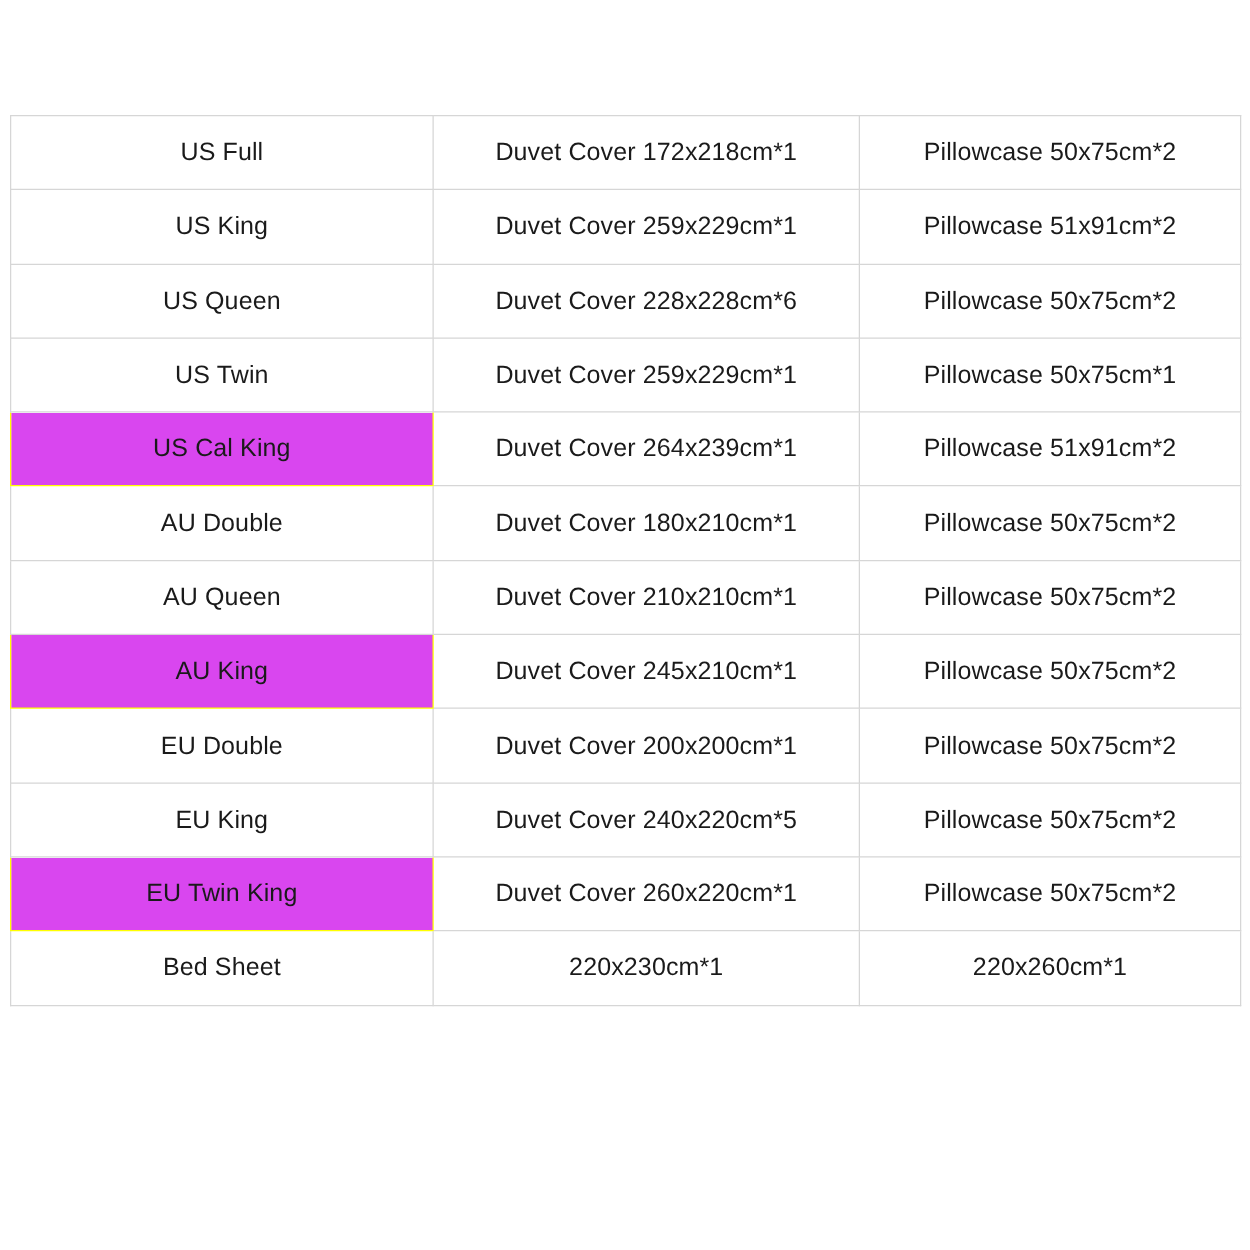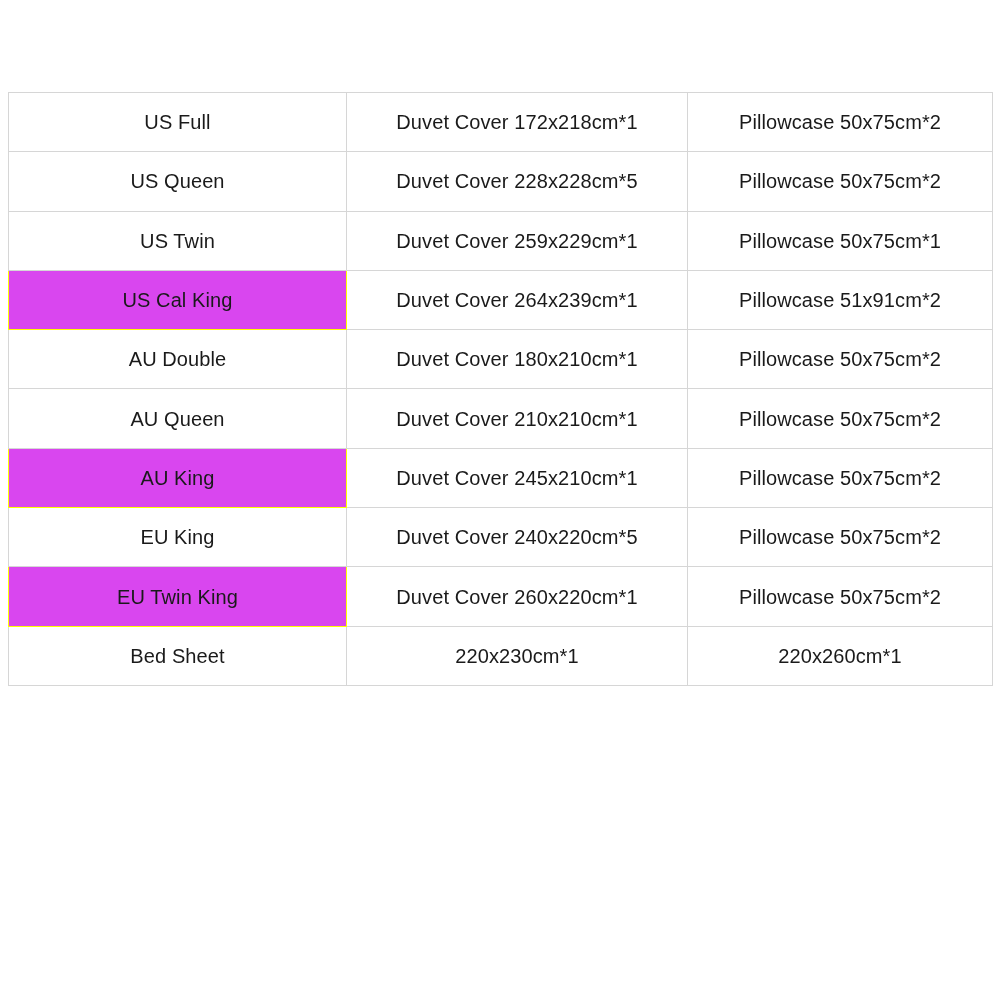--- a/index.html
+++ b/index.html
@@ -67,22 +67,27 @@
       <col class="col-duvet">
       <col class="col-pillow">
     </colgroup>
     <tbody>
         <tr>
           <td>US Full</td>
           <td>Duvet Cover 172x218cm*1</td>
           <td>Pillowcase 50x75cm*2</td>
         </tr>
         <tr>
+          <td>US King</td>
+          <td>Duvet Cover 259x229cm*1</td>
+          <td>Pillowcase 51x91cm*2</td>
+        </tr>
+        <tr>
           <td>US Queen</td>
-          <td>Duvet Cover 228x228cm*5</td>
+          <td>Duvet Cover 228x228cm*6</td>
           <td>Pillowcase 50x75cm*2</td>
         </tr>
         <tr>
           <td>US Twin</td>
           <td>Duvet Cover 259x229cm*1</td>
           <td>Pillowcase 50x75cm*1</td>
         </tr>
         <tr>
           <td class="highlight">US Cal King</td>
           <td>Duvet Cover 264x239cm*1</td>
@@ -97,20 +102,25 @@
           <td>AU Queen</td>
           <td>Duvet Cover 210x210cm*1</td>
           <td>Pillowcase 50x75cm*2</td>
         </tr>
         <tr>
           <td class="highlight">AU King</td>
           <td>Duvet Cover 245x210cm*1</td>
           <td>Pillowcase 50x75cm*2</td>
         </tr>
         <tr>
+          <td>EU Double</td>
+          <td>Duvet Cover 200x200cm*1</td>
+          <td>Pillowcase 50x75cm*2</td>
+        </tr>
+        <tr>
           <td>EU King</td>
           <td>Duvet Cover 240x220cm*5</td>
           <td>Pillowcase 50x75cm*2</td>
         </tr>
         <tr>
           <td class="highlight">EU Twin King</td>
           <td>Duvet Cover 260x220cm*1</td>
           <td>Pillowcase 50x75cm*2</td>
         </tr>
         <tr>

